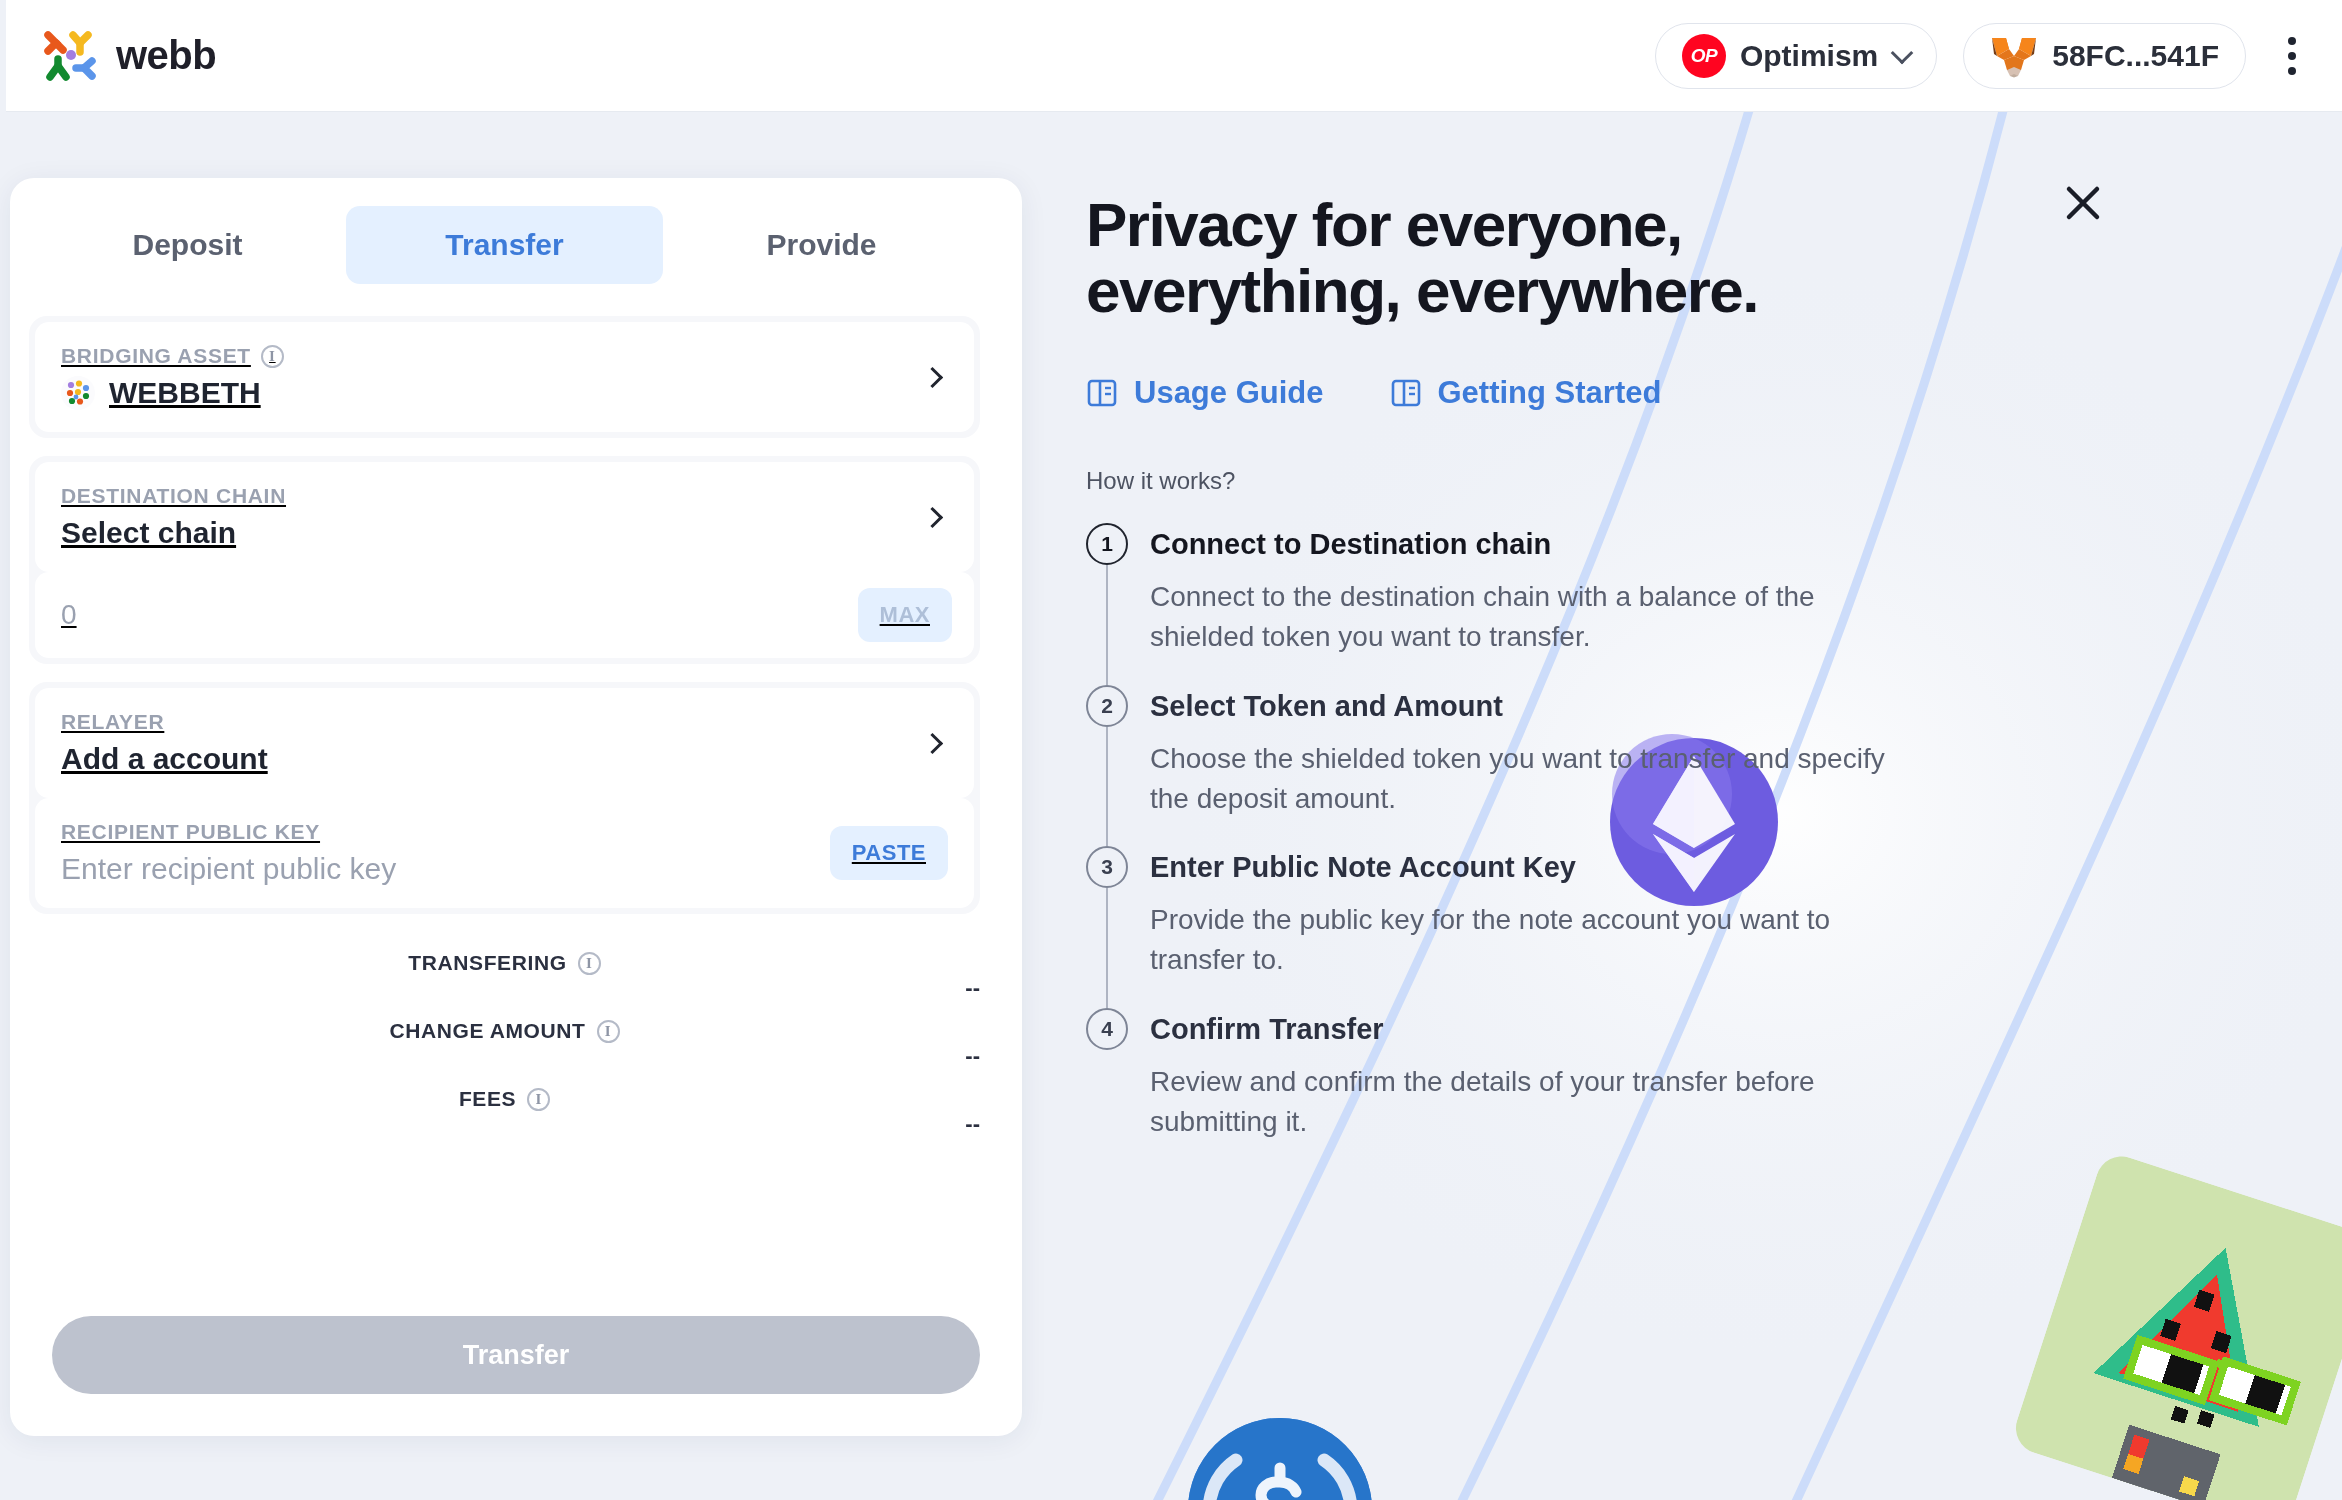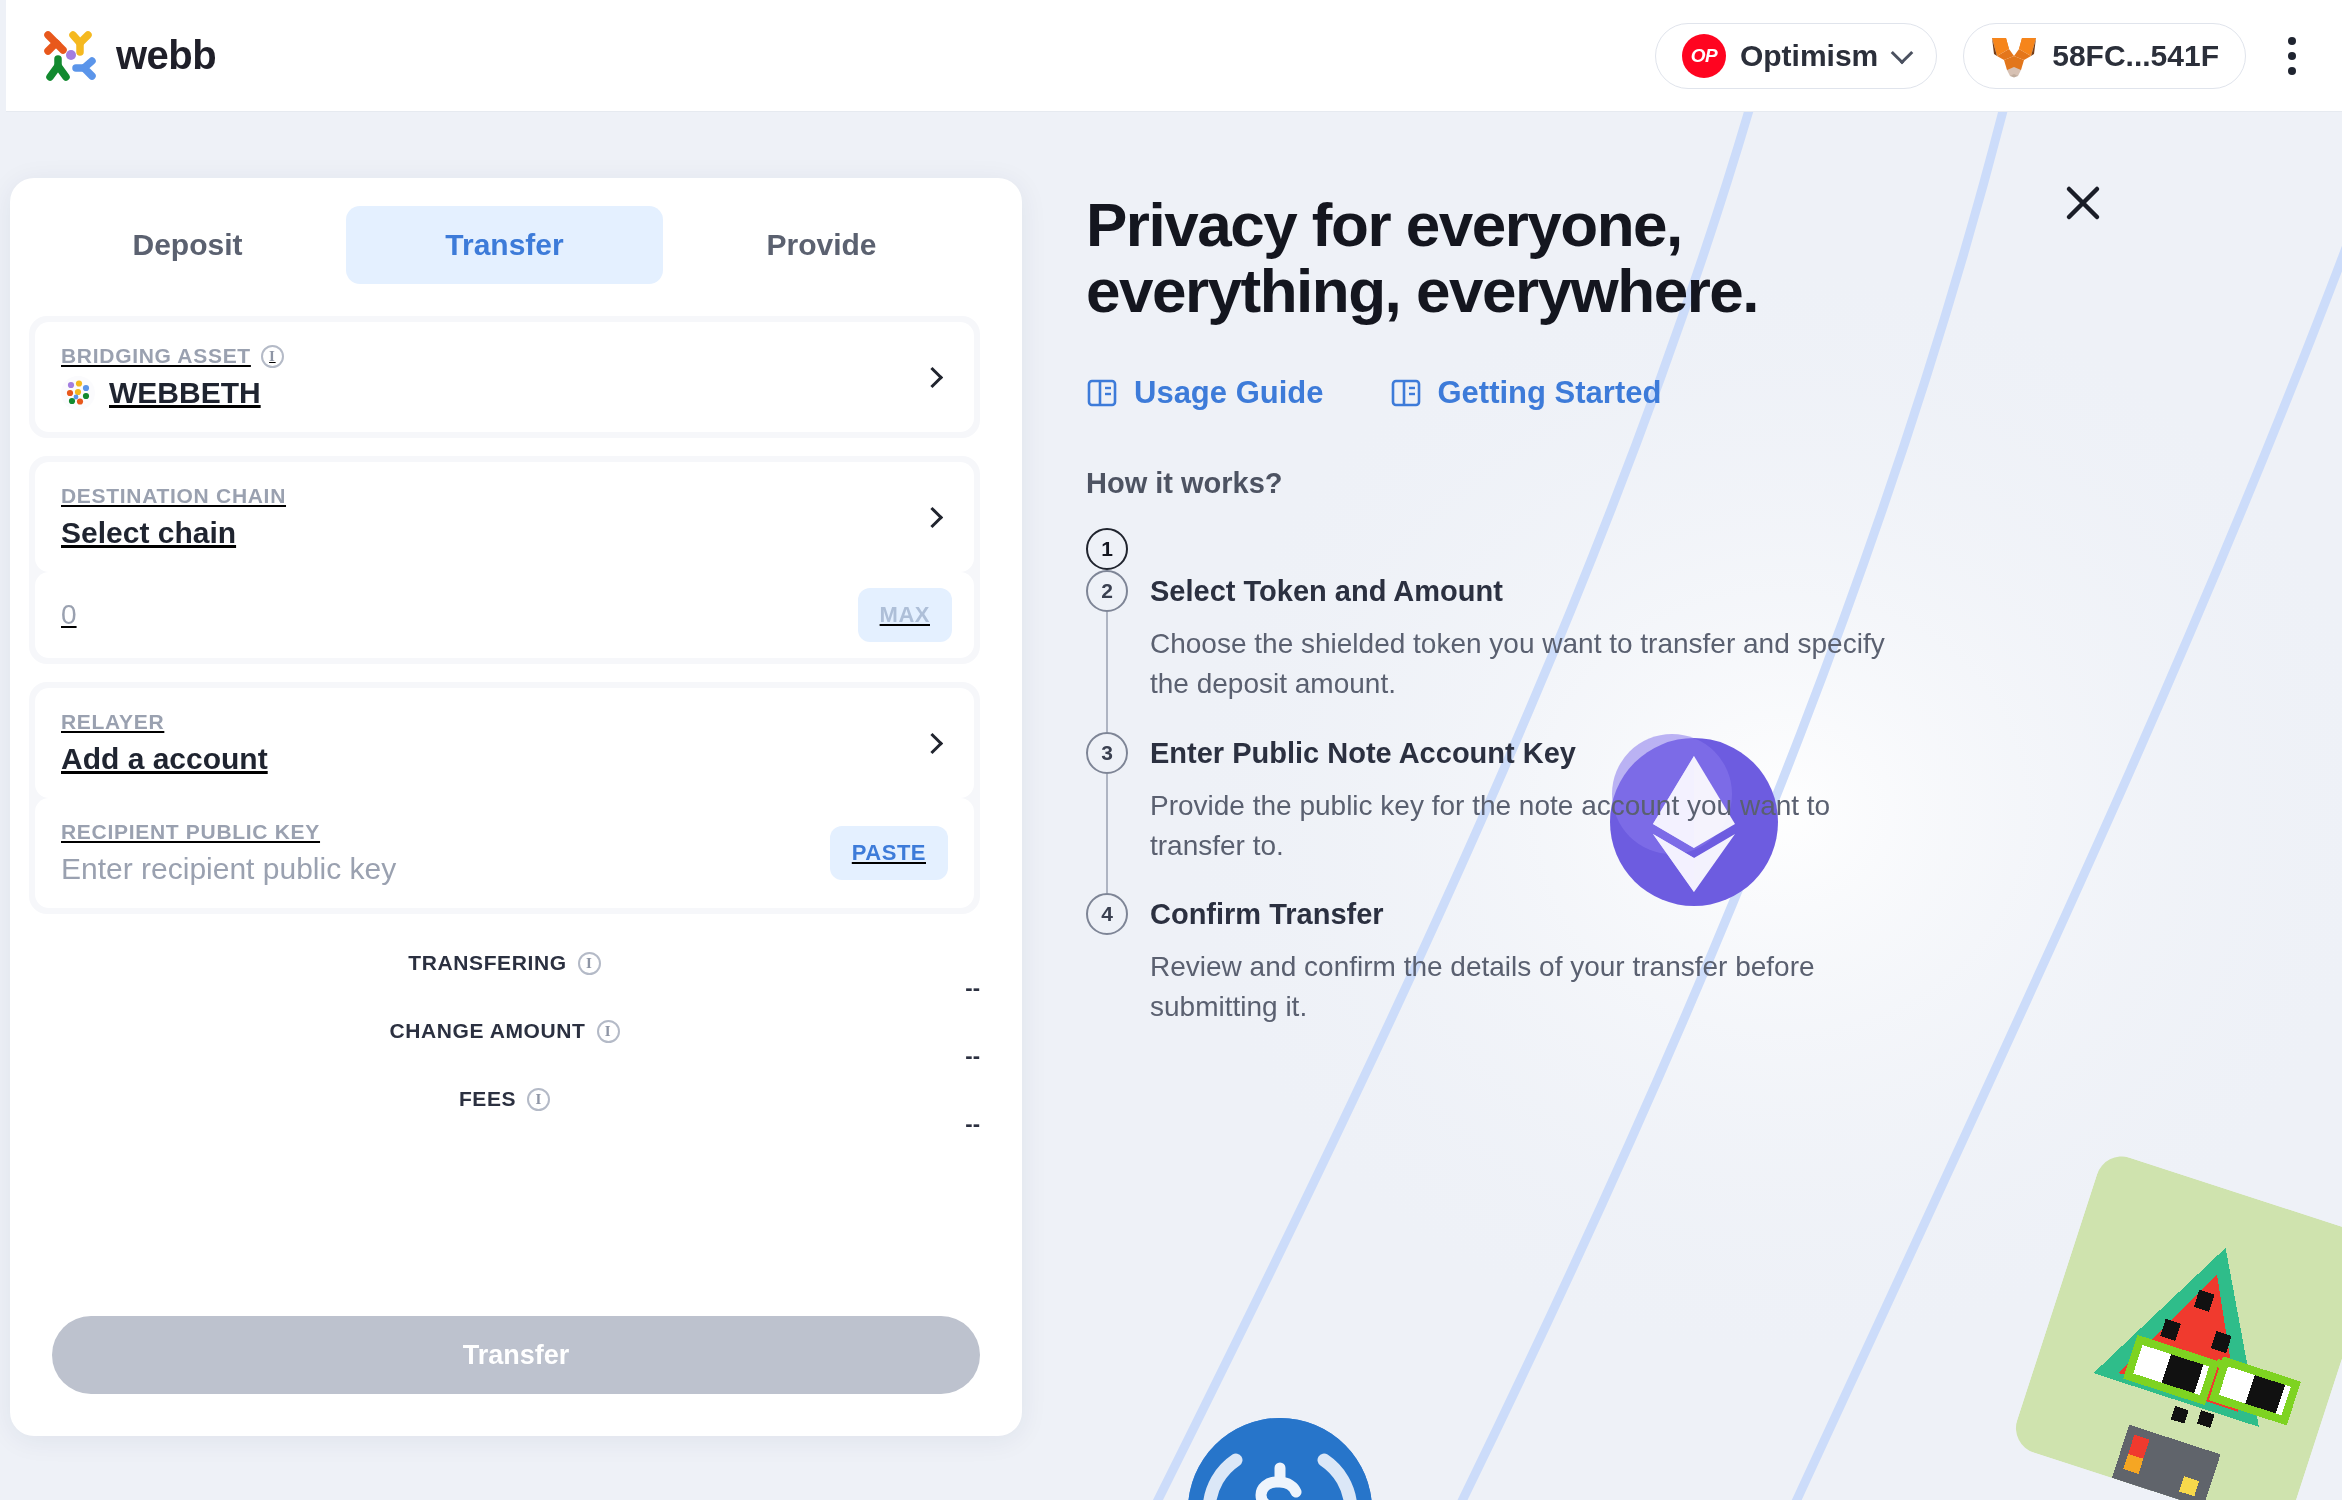--- a/index.html
+++ b/index.html
@@ -178,21 +178,21 @@
     font-size: 62px; line-height: 1.06; font-weight: 700;
     color: #14161f; letter-spacing: -1.5px;
     max-width: 900px;
   }
   .links { display: flex; align-items: center; gap: 66px; margin-top: 52px; }
   .dlink {
     display: flex; align-items: center; gap: 16px;
     color: #3d7bd9; font-size: 31px; font-weight: 700; cursor: pointer;
   }
   .howit {
-    margin-top: 56px; font-size: 29px; color: #4d5362; font-weight: 700;
+    margin-top: 56px; font-size: 24px; color: #4d5362; font-weight: 400;
   }
   .steps { margin-top: 28px; position: relative; }
   .step { display: flex; gap: 22px; position: relative; }
   .step-rail { width: 42px; flex-shrink: 0; display: flex; flex-direction: column; align-items: center; }
   .step-num {
     width: 42px; height: 42px; border-radius: 50%;
     border: 2.5px solid #7e8596;
     display: flex; align-items: center; justify-content: center;
     font-size: 21px; font-weight: 700; color: #3a4050;
     background: transparent; flex-shrink: 0;
@@ -467,20 +467,24 @@
 
     <div class="howit">How it works?</div>
 
     <div class="steps">
 
       <div class="step first">
         <div class="step-rail">
           <div class="step-num">1</div>
           <div class="step-line"></div>
         </div>
+        <div class="step-body">
+          <div class="step-title">Connect to Destination chain</div>
+          <div class="step-desc">Connect to the destination chain with a balance of the shielded token you want to transfer.</div>
+        </div>
       </div>
 
       <div class="step">
         <div class="step-rail">
           <div class="step-num">2</div>
           <div class="step-line"></div>
         </div>
         <div class="step-body">
           <div class="step-title">Select Token and Amount</div>
           <div class="step-desc">Choose the shielded token you want to transfer and specify the deposit amount.</div>

